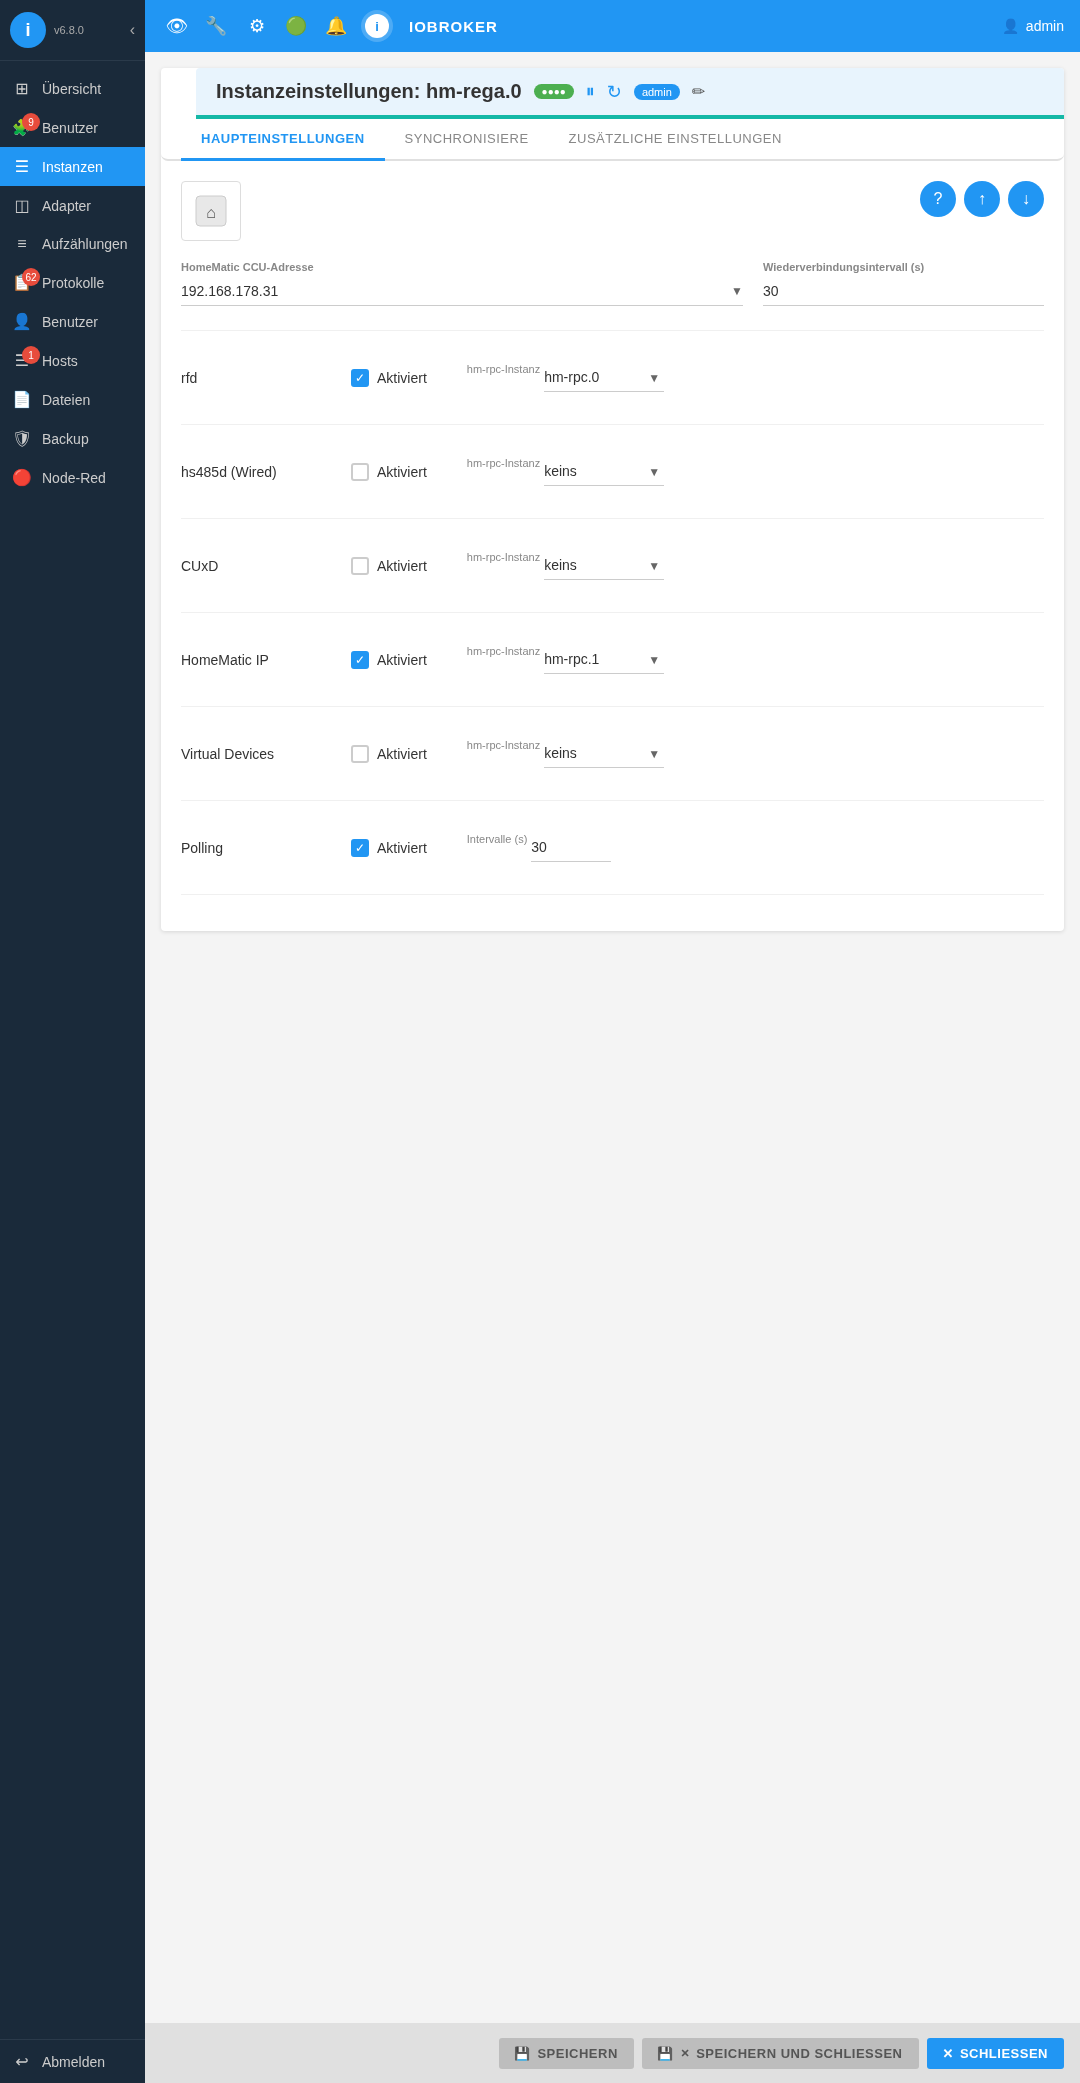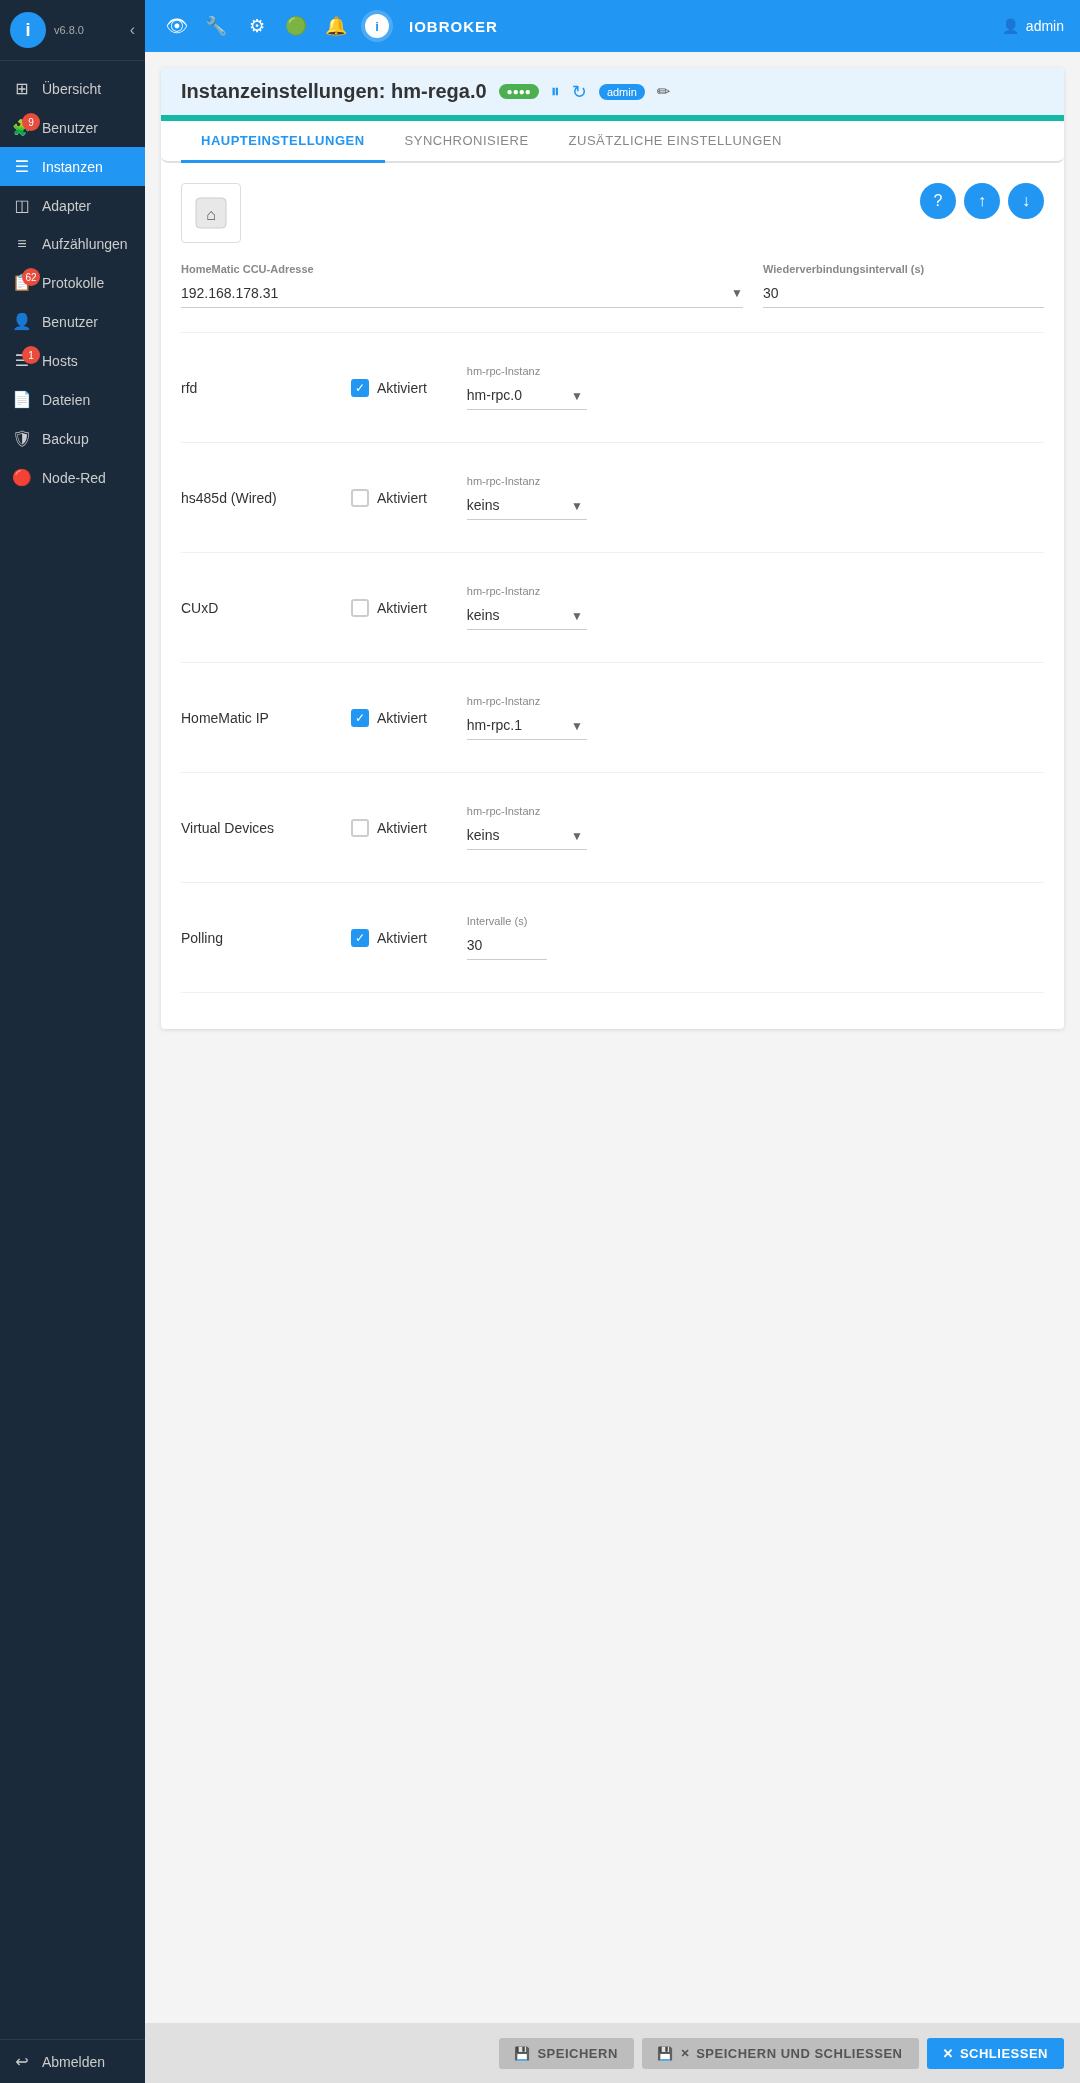--- a/index.html
+++ b/index.html
@@ -121,21 +121,22 @@
     }
 
     
     .page-header {
       background: #e8f4fd;
       padding: 12px 20px;
       display: flex;
       align-items: center;
       gap: 12px;
       border-radius: 4px 4px 0 0;
-      border-bottom: 6px solid #14b8a6;
+      border-bottom: 4px solid #14b8a6;
+      margin-left: 35px;
     }
     .page-title { font-size: 20px; font-weight: 600; color: #333; }
     .status-badge {
       background: #4CAF50;
       color: #fff;
       border-radius: 10px;
       padding: 2px 10px;
       font-size: 11px;
     }
     .info-badge {
@@ -264,21 +265,20 @@
       width: 18px; height: 18px;
       border: 2px solid #ccc;
       border-radius: 3px;
       cursor: pointer;
       display: flex; align-items: center; justify-content: center;
       flex-shrink: 0;
     }
     .cb.checked { background: #2196F3; border-color: #2196F3; color: #fff; font-size: 12px; }
     .hm-rpc-group {
       display: flex;
-      flex-direction: column;
       gap: 4px;
       margin-left: 20px;
     }
     .hm-rpc-label { font-size: 11px; color: #888; }
 
     
     .bottom-bar {
       position: fixed;
       bottom: 0;
       left: 145px;

